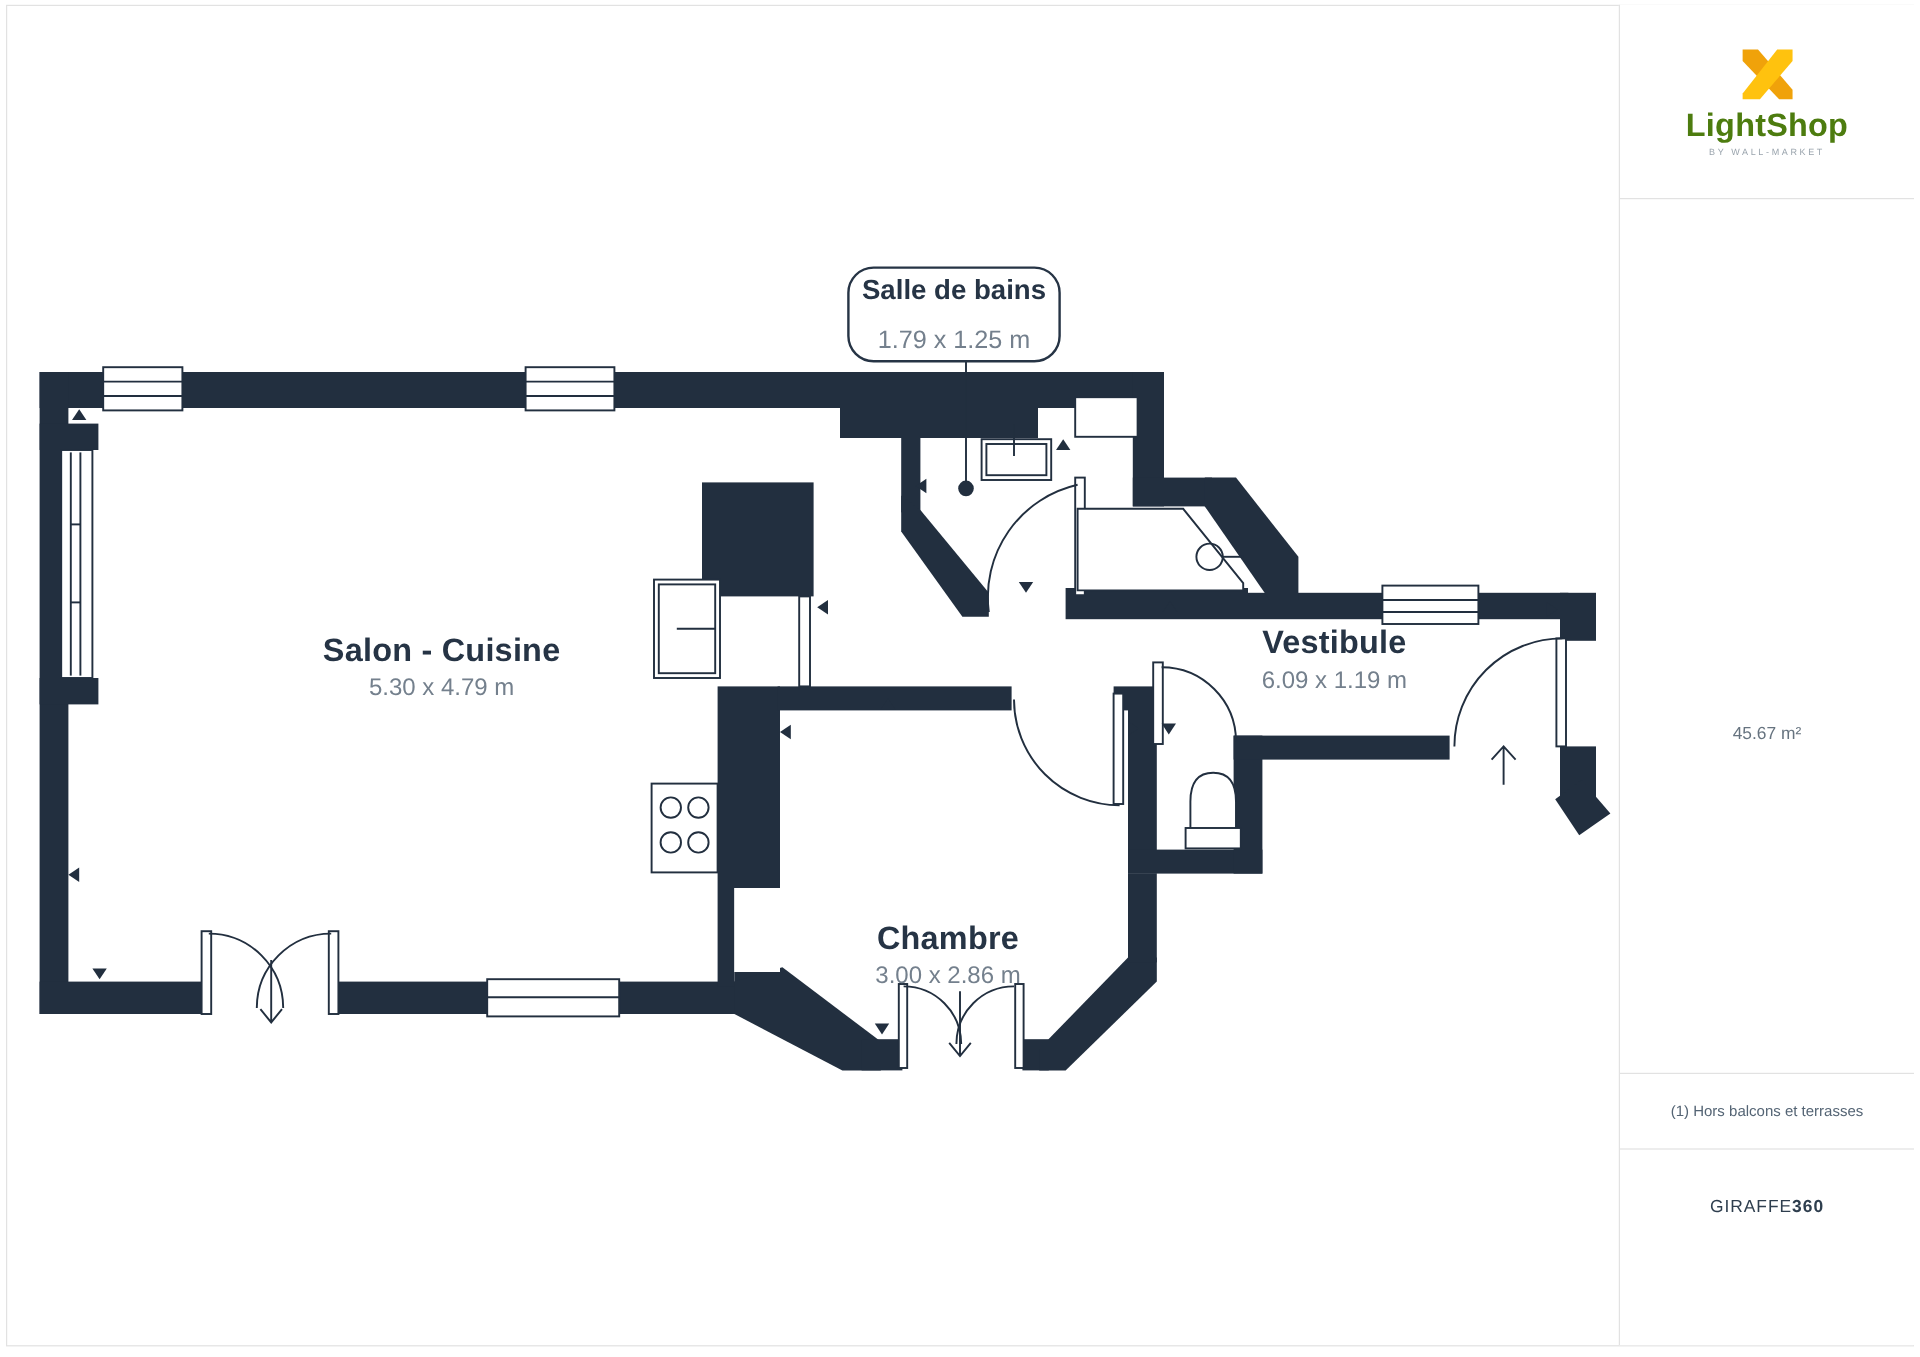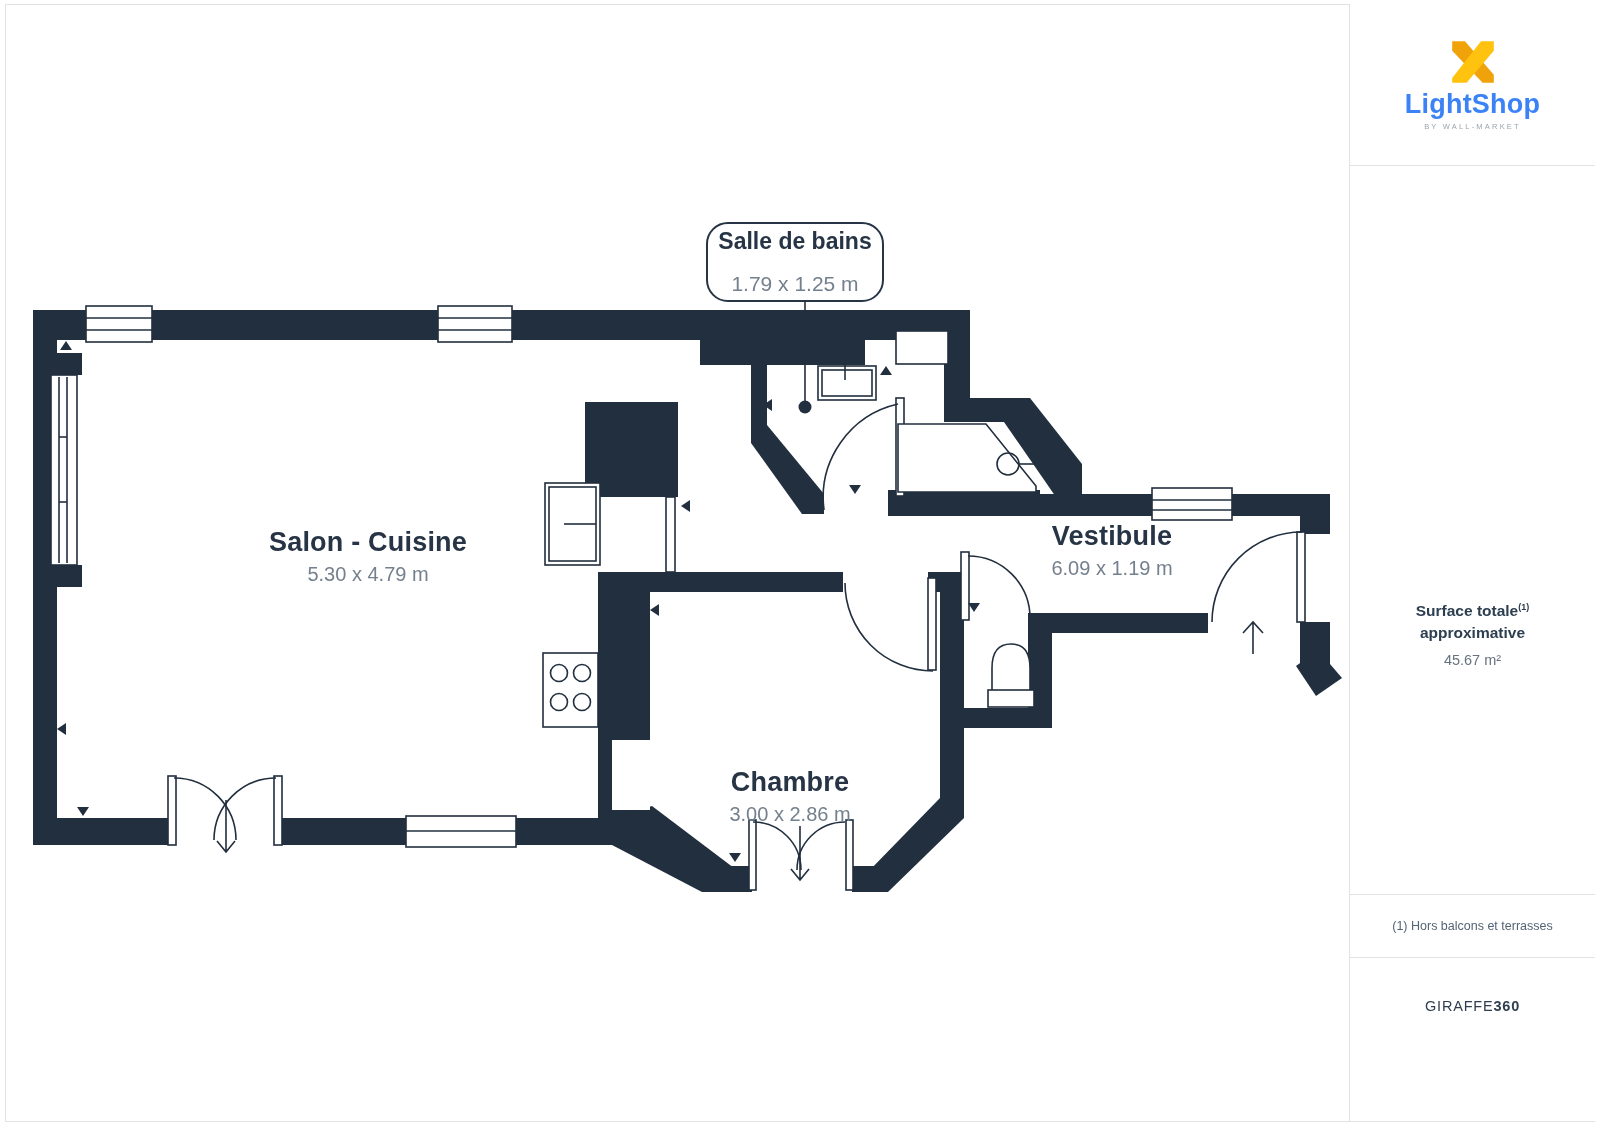--- a/index.html
+++ b/index.html
@@ -29,21 +29,21 @@
     position:absolute;left:706px;top:222px;width:174px;height:76px;background:#fff;
     border:2px solid var(--room-title);border-radius:22px;display:flex;flex-direction:column;
     align-items:center;justify-content:center;z-index:3;
   }
   .callout .rname{font-weight:bold;font-size:23px;color:var(--room-title);}
   .callout .rdims{font-size:21px;color:var(--room-dims);margin-top:17px;}
   
   #sidebar{position:absolute;left:1349px;top:4px;width:245px;height:1117px;background:#fff;}
   .sb-section{box-sizing:border-box;border-bottom:1px solid var(--border);}
   .sb-logo{height:162px;display:flex;flex-direction:column;align-items:center;justify-content:center;}
-  .logo-word{font-size:27px;font-weight:bold;color:#3b82f6;margin-top:4px;letter-spacing:.2px;}
+  .logo-word{font-size:27px;font-weight:bold;color:#4d7c0f;margin-top:4px;letter-spacing:.2px;}
   .logo-tag{font-size:7.5px;letter-spacing:2.2px;color:#9aa4ad;margin-top:2px;}
   .sb-surface{height:729px;position:relative;}
   .surface-block{position:absolute;top:430px;left:0;width:100%;text-align:center;}
   .surface-title{font-size:15.5px;font-weight:bold;color:#2c3e50;line-height:22px;}
   .surface-title sup{font-size:9px;}
   .surface-value{font-size:14.5px;color:#66737f;margin-top:8px;}
   .sb-footnote{height:63px;display:flex;align-items:center;justify-content:center;
     font-size:12.5px;color:var(--sidebar-text);}
   .sb-disclaimer{height:162px;border-bottom:none;text-align:center;padding-top:22px;}
   .disclaimer-text{width:206px;margin:0 auto;font-size:12.5px;line-height:20px;color:var(--sidebar-text);}
@@ -244,24 +244,20 @@
     <div class="sb-section sb-logo">
       <svg width="48" height="46" viewBox="0 0 60 56">
         <polygon fill="var(--accent-orange)" points="4,2 20,2 56,44 56,54 42,54 4,14"></polygon>
         <polygon fill="var(--accent-yellow)" points="56,2 56,14 22,54 4,54 4,48 40,2"></polygon>
       </svg>
       <div class="logo-word">LightShop</div>
       <div class="logo-tag">BY WALL-MARKET</div>
     </div>
     <div class="sb-section sb-surface">
       <div class="surface-block">
-        <div class="surface-title">
-          <span>Surface totale</span><sup>(1)</sup><br>
-          <span>approximative</span>
-        </div>
         <div class="surface-value">45.67 m²</div>
       </div>
     </div>
     <div class="sb-section sb-footnote">
       <span>(1) Hors balcons et terrasses</span>
     </div>
     <div class="sb-section sb-disclaimer">
       <div class="provider">
         <span>GIRAFFE</span><b>360</b>
       </div>

